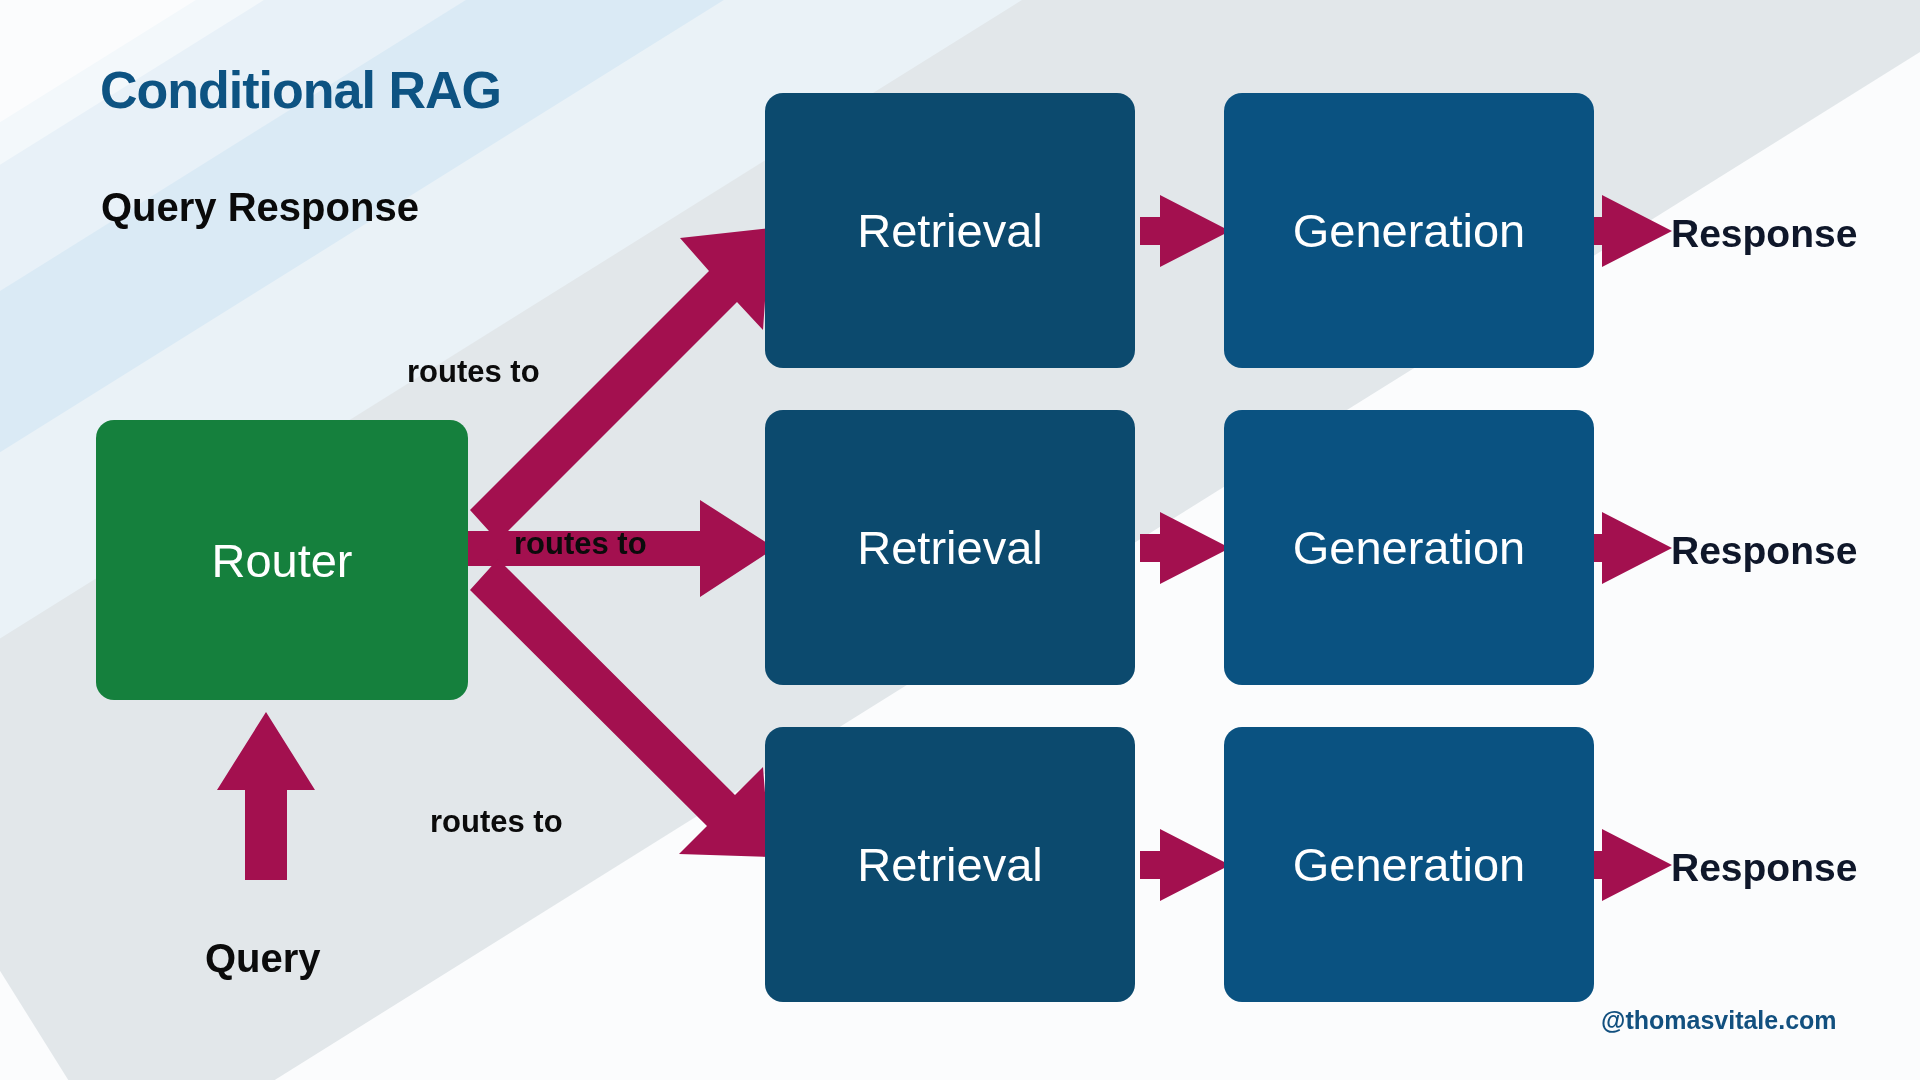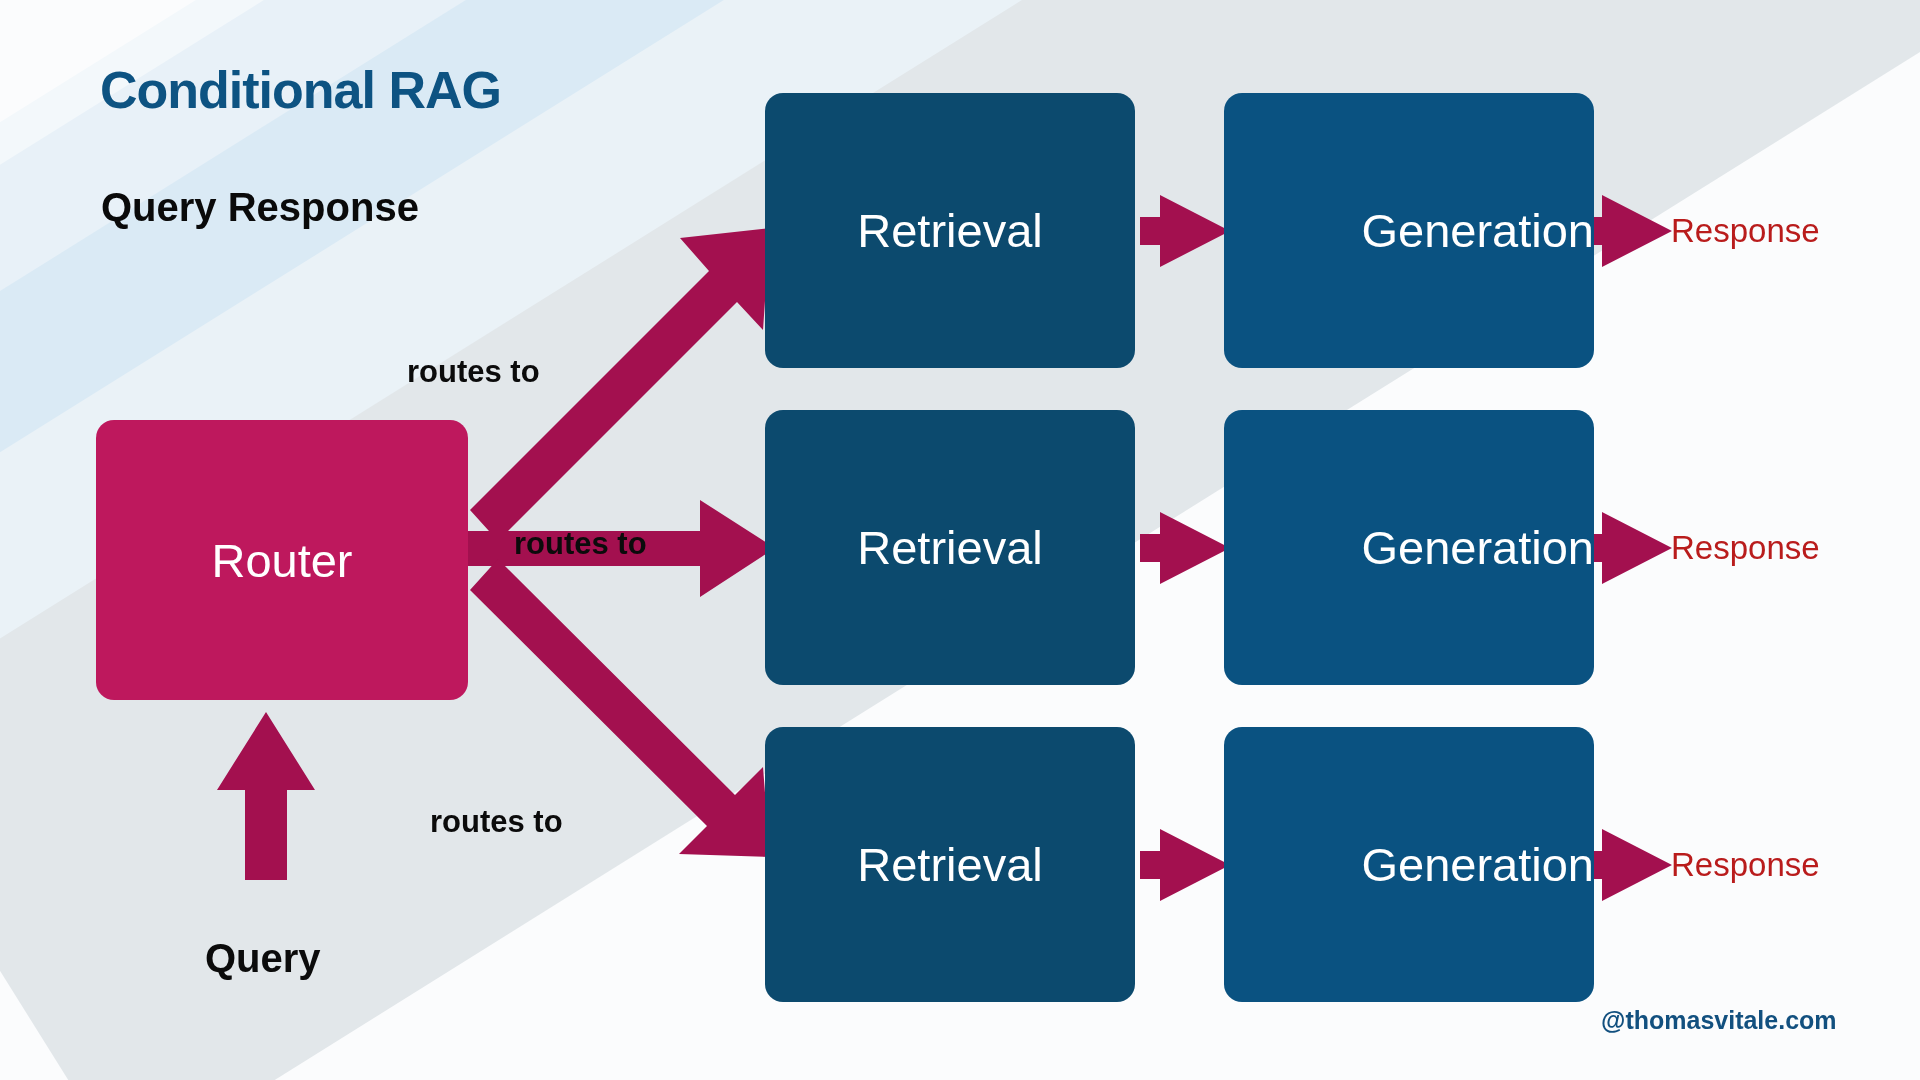--- a/index.html
+++ b/index.html
@@ -95,38 +95,37 @@
     border-radius: 18px;
     display: flex;
     align-items: center;
     justify-content: center;
     color: #ffffff;
     font-size: 47px;
     font-weight: normal;
     white-space: nowrap;
   }
   .node-router {
-    background: #be185d;
+    background: #15803d;
     left: 96px;
     top: 420px;
     width: 372px;
     height: 280px;
   }
   .node-retrieval {
     background: #0c4a6e;
     left: 765px;
     width: 370px;
     height: 275px;
   }
   .node-generation {
     background: #0a5281;
     left: 1224px;
     width: 370px;
     height: 275px;
-    justify-content: flex-end;
   }
   .row-1 { top: 93px; }
   .row-2 { top: 410px; }
   .row-3 { top: 727px; }
 
   
   .lbl {
     position: absolute;
     font-size: 31px;
     font-weight: bold;
@@ -136,23 +135,23 @@
     margin-top: 48px;
   }
   .lbl-routes-1 { left: 407px; top: 308px; }
   .lbl-routes-2 { left: 514px; top: 480px; }
   .lbl-routes-3 { left: 430px; top: 758px; }
   .lbl-query    { left: 205px; top: 890px; font-size: 40px; }
 
   .lbl-response {
     position: absolute;
     left: 1671px;
-    font-size: 33px;
-    font-weight: normal;
-    color: #b91c1c;
+    font-size: 39px;
+    font-weight: bold;
+    color: #0f172a;
     white-space: nowrap;
     line-height: 1;
   }
   .resp-1 { top: 214px; }
   .resp-2 { top: 531px; }
   .resp-3 { top: 848px; }
 
   
   #arrows {
     position: absolute;

